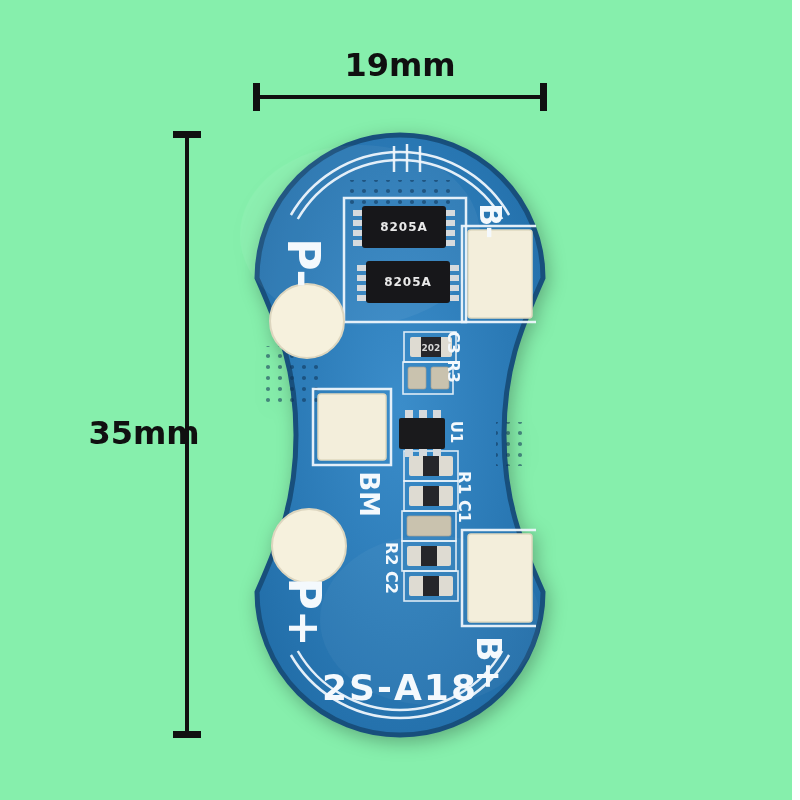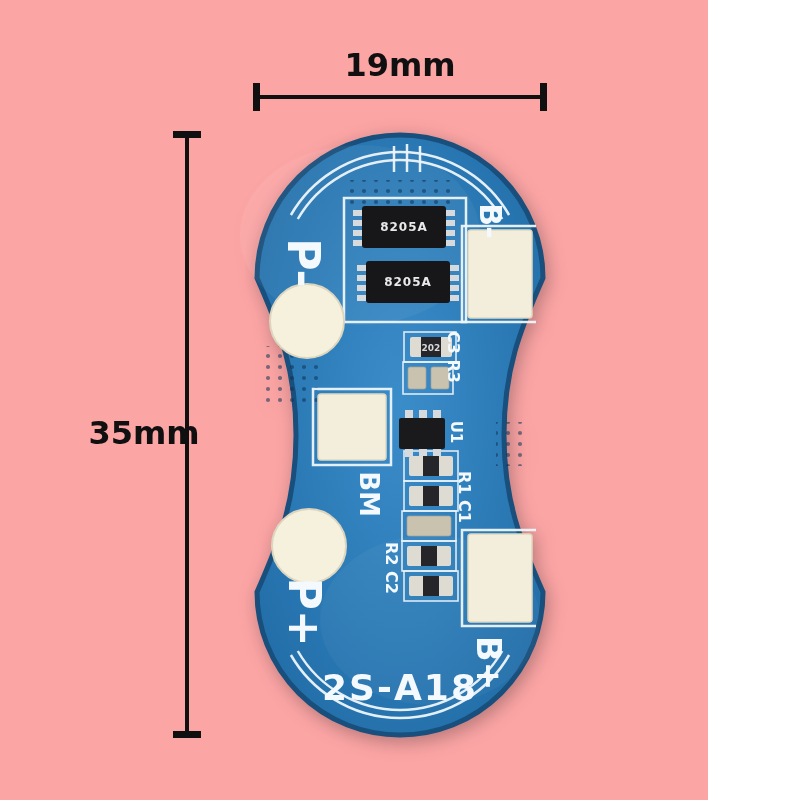--- a/index.html
+++ b/index.html
@@ -3,23 +3,23 @@
 <meta charset="utf-8">
 <style>
   html, body {
     margin: 0;
     padding: 0;
     background: #ffffff;
     font-family: "DejaVu Sans", sans-serif;
   }
   .canvas {
     position: relative;
-    width: 708px;
+    width: 792px;
     height: 800px;
-    background: #fca5a5;
+    background: #86efac;
     overflow: hidden;
   }
   svg { display: block; }
   text {
     font-family: "DejaVu Sans", "Liberation Sans", sans-serif;
   }
   .dim-label {
     fill: #101010;
     font-size: 32px;
     font-weight: 700;

